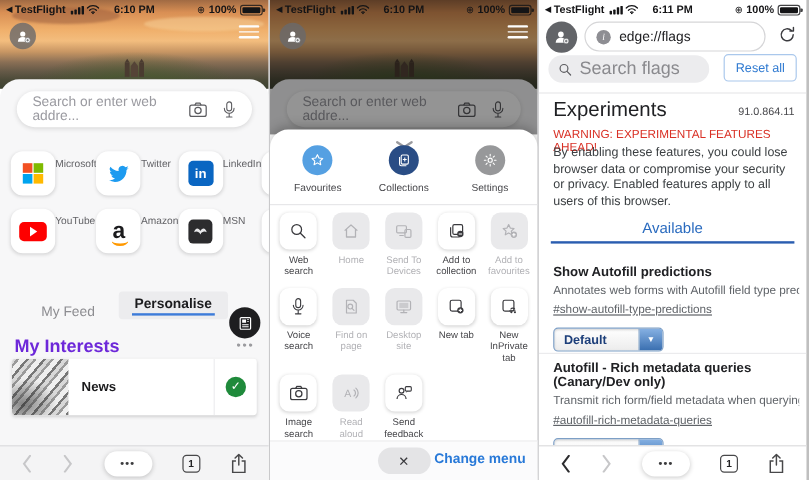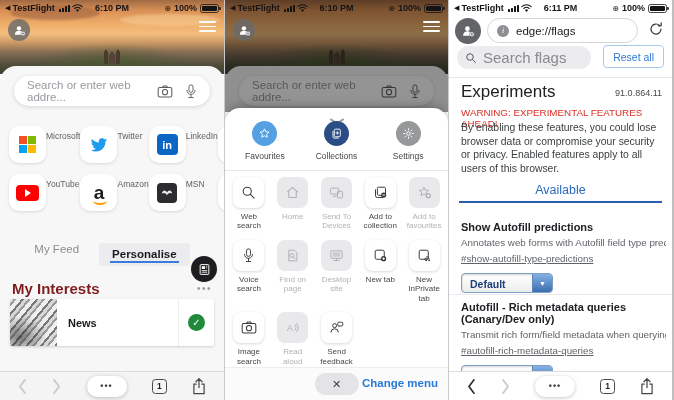--- a/index.html
+++ b/index.html
@@ -55,27 +55,27 @@
   .li { width:21px; height:21px; background:#0a66c2; border-radius:4px; color:#fff; font-weight:700; font-size:11px;
         display:flex; align-items:center; justify-content:center; }
   .yt { width:23px; height:16px; background:#fe0000; border-radius:4px; display:flex; align-items:center; justify-content:center; }
   .yt i { width:0; height:0; border-left:6px solid #fff; border-top:4px solid transparent; border-bottom:4px solid transparent; }
   .az { font-size:19px; font-weight:700; color:#1b1b1d; position:relative; line-height:1; }
   .az:after { content:""; position:absolute; left:-1px; right:-3px; bottom:-3px; height:7px;
               border-bottom:2px solid #ff9900; border-radius:50%; }
   .msn { width:20px; height:20px; background:#2c2c2e; border-radius:4px; display:flex; align-items:center; justify-content:center; }
   .plus { font-size:19px; font-weight:300; color:#5a5a5e; }
 
-  .feedtabs { position:absolute; left:0; right:0; top:177px; display:flex; justify-content:center; align-items:flex-start; gap:20px; }
+  .feedtabs { position:absolute; left:0; right:0; top:177px; display:flex; justify-content:center; align-items:flex-end; gap:20px; }
   .tab-feed { font-size:11.5px; color:#8d8d91; }
   .tab-pers { font-size:11.5px; font-weight:700; color:#1c1c1e; background:#ececee; padding:5px 13px 6px; border-radius:3px; position:relative; }
   .tab-pers:after { content:""; position:absolute; left:11px; right:11px; bottom:3px; height:2px; background:#3c7bd9; }
   .newsfab { position:absolute; right:7px; top:190px; width:26px; height:26px; border-radius:50%; background:#1e1e20;
              display:flex; align-items:center; justify-content:center; }
-  .interests { position:absolute; left:12px; top:214px; font-size:15px; font-weight:700; color:#7f1d1d; }
+  .interests { position:absolute; left:12px; top:214px; font-size:15px; font-weight:700; color:#6d28d9; }
   .intdots { position:absolute; right:12px; top:217px; font-size:10px; color:#9b9b9f; letter-spacing:1.5px; }
   .newscard { position:absolute; left:10px; right:10px; top:233px; height:47px; background:#fff; border-radius:3px;
               box-shadow:0 1px 3px rgba(0,0,0,.16); display:flex; align-items:center; overflow:hidden; }
   .newsthumb { width:47px; height:47px; flex:none;
      background:
        radial-gradient(40px 30px at 20% 80%, rgba(40,40,40,.55), rgba(40,40,40,0) 70%),
        repeating-linear-gradient(130deg,#d8d8d8 0 3px,#9a9a9a 3px 5px,#efefef 5px 9px,#777 9px 11px); }
   .newscard .nlbl { flex:1; padding-left:11px; font-size:11px; font-weight:700; color:#1a1a1c; }
   .newscheck { width:36px; align-self:stretch; border-left:1px solid #ededef; display:flex; align-items:center; justify-content:center; }
   .gcheck { width:17px; height:17px; border-radius:50%; background:#1f8a3b; color:#fff; font-size:10px;

